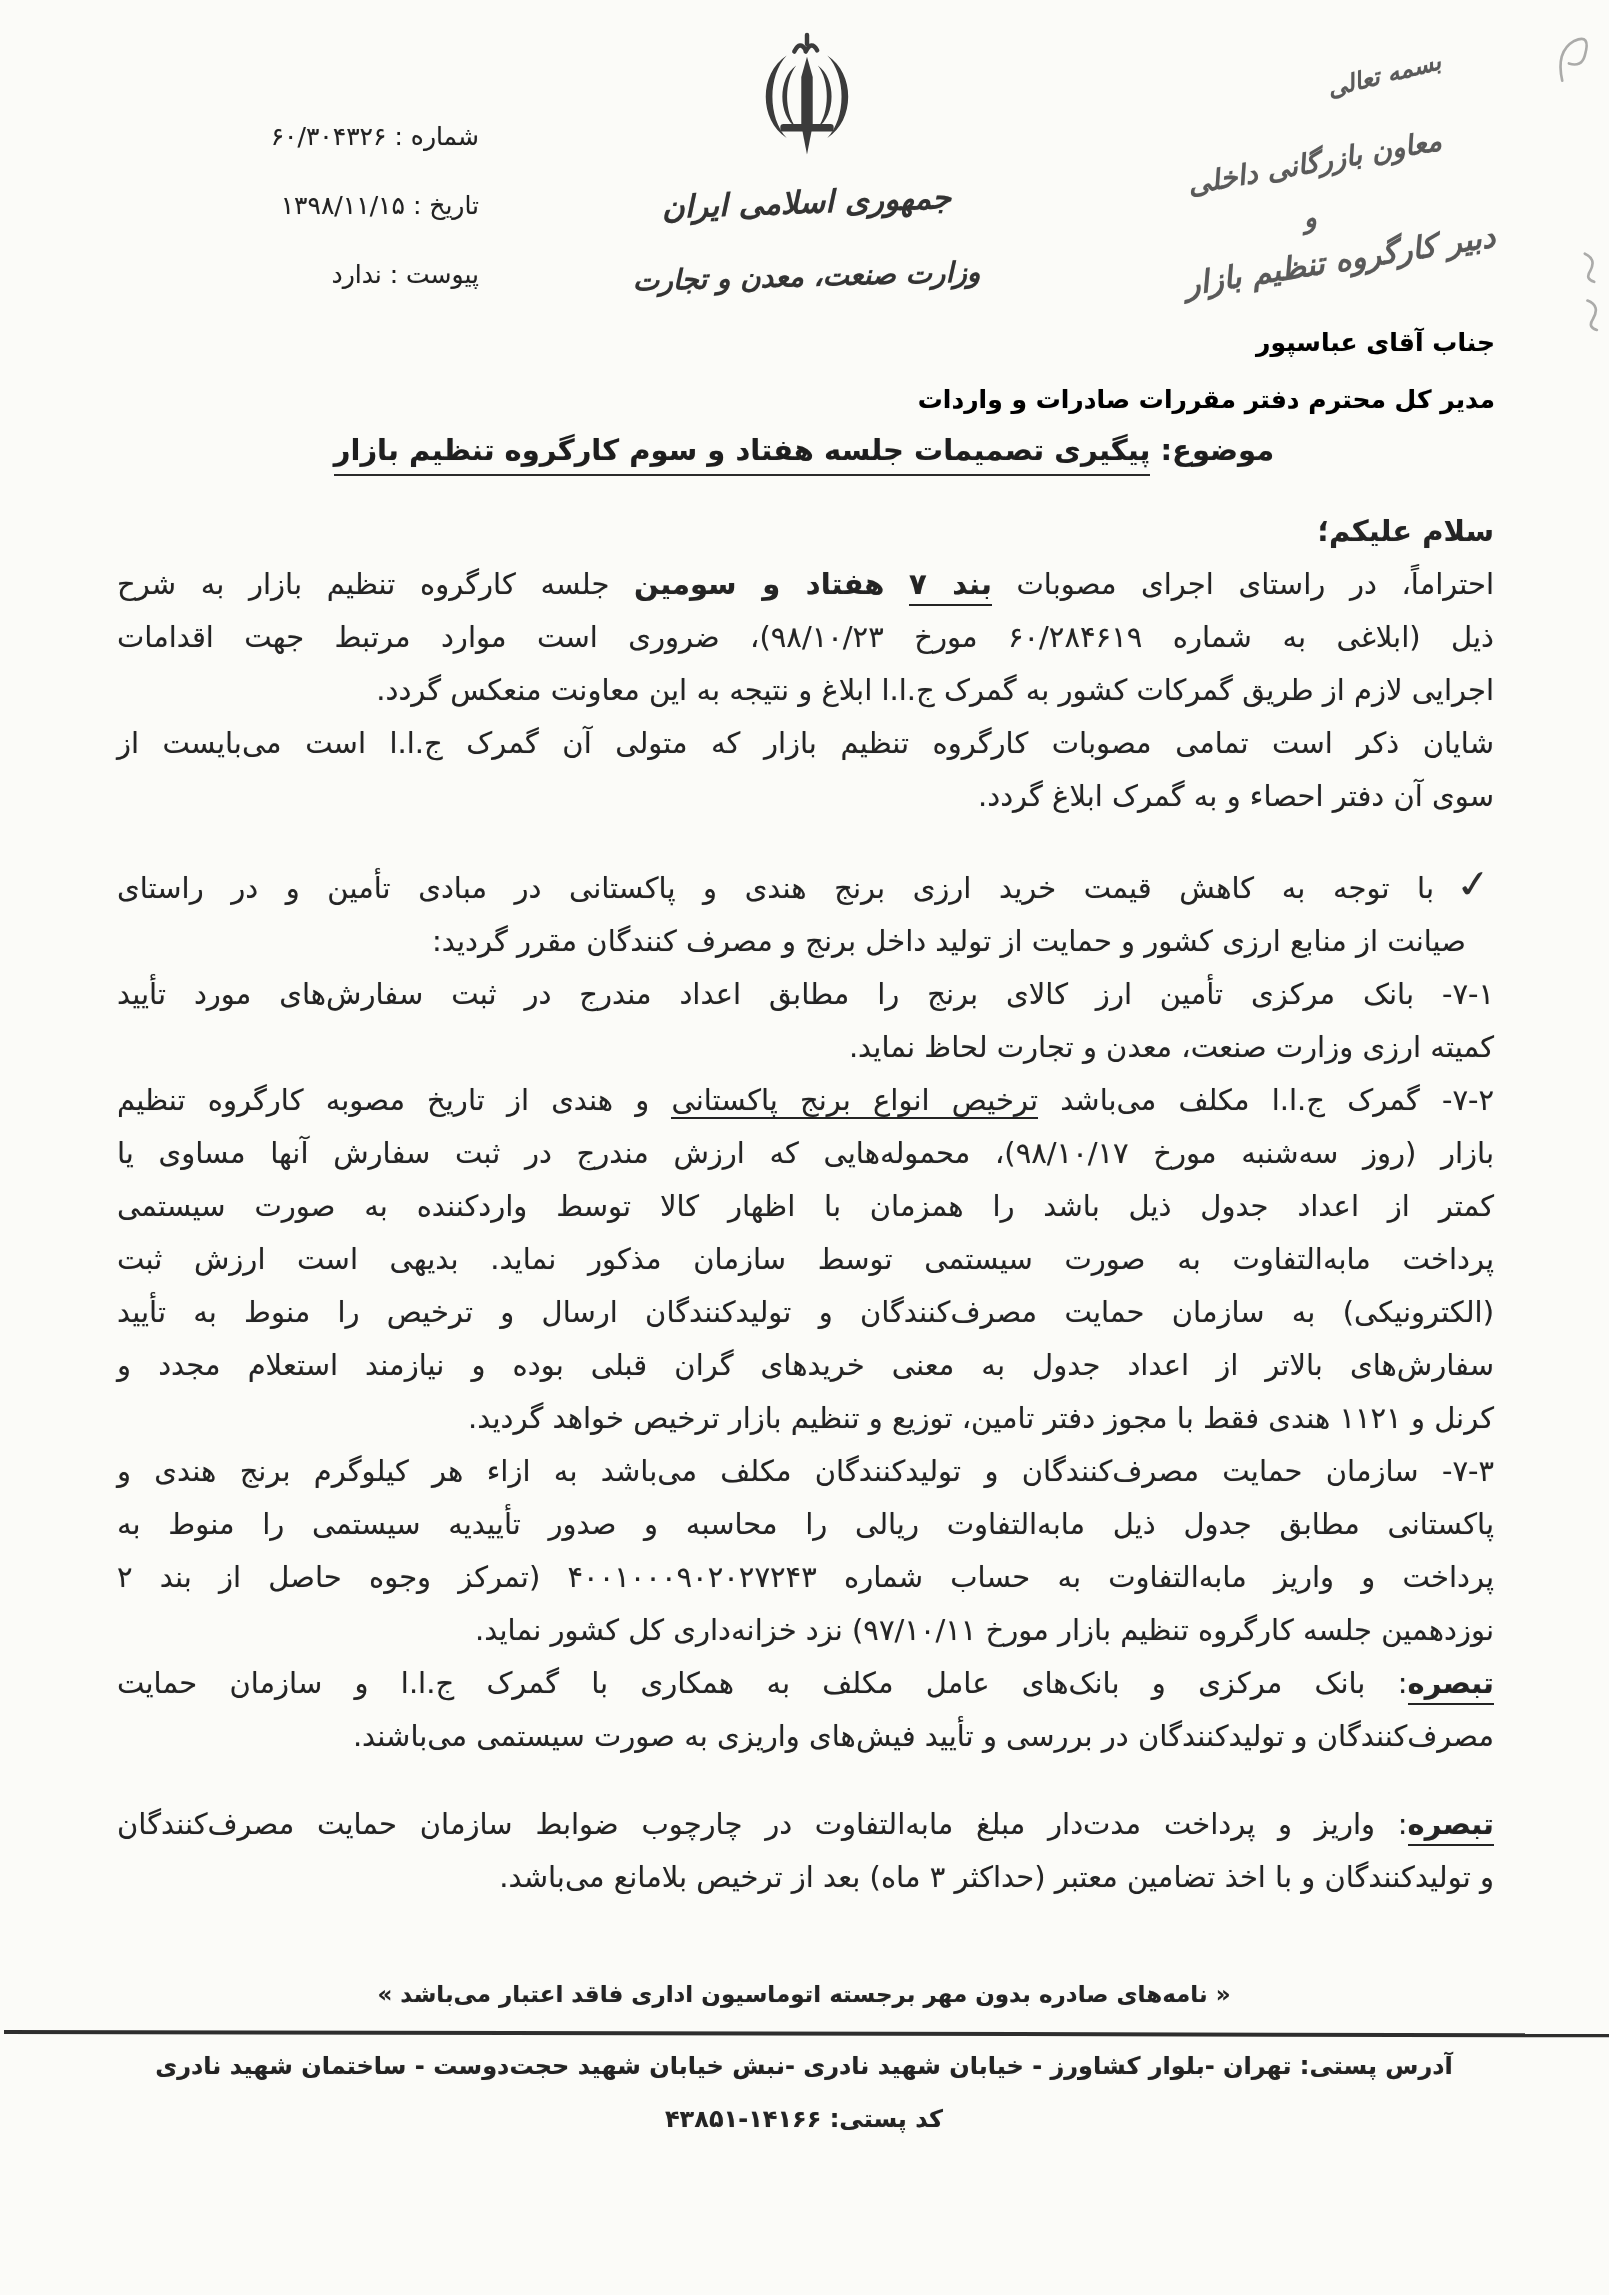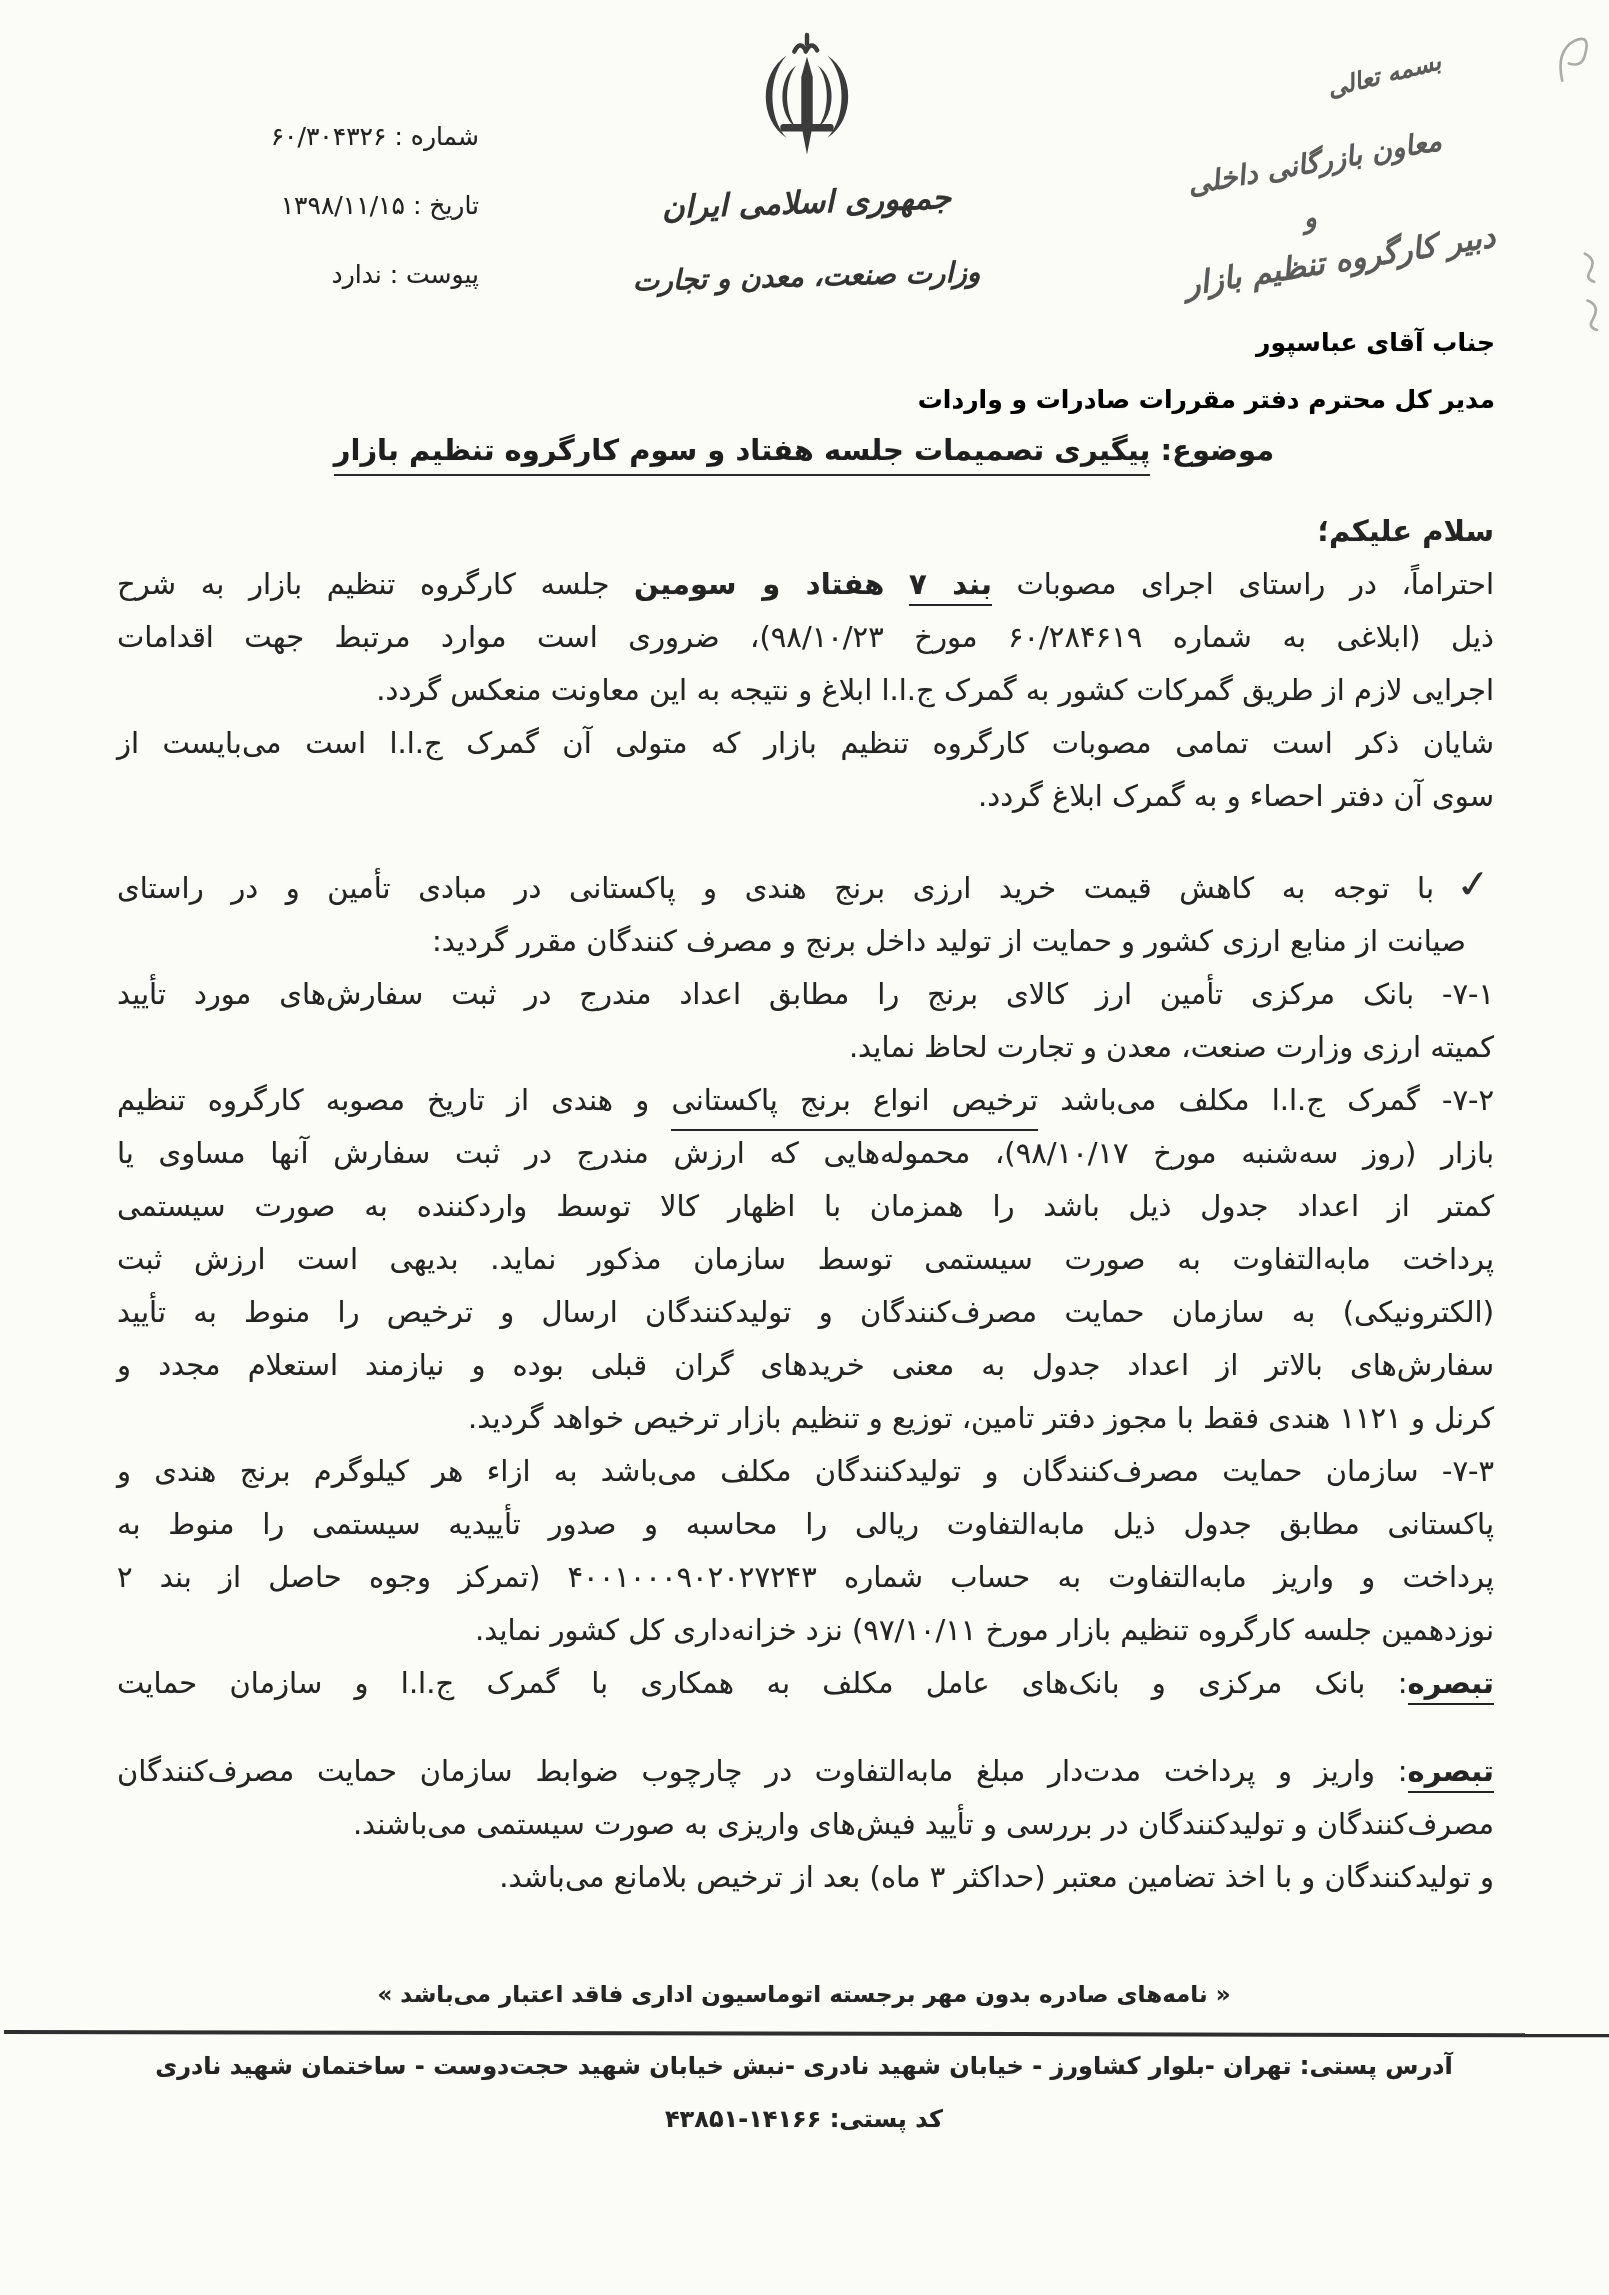--- a/index.html
+++ b/index.html
@@ -54,21 +54,21 @@
   .subject .su{border-bottom:2.7px solid #2b2b2b;padding-bottom:6.7px;}
   
   .body{
     position:absolute;top:505px;right:115px;left:118px;
     font-size:29px;color:#242424;
   }
   .ln{position:relative;line-height:53px;text-align:justify;text-align-last:justify;white-space:normal;}
   .ln.end{text-align:right;text-align-last:right;}
   .bold{font-weight:bold;}
   .b{font-weight:bold;}
-  .u{border-bottom:2px solid currentColor;padding-bottom:12px;}
+  .u{border-bottom:2px solid currentColor;padding-bottom:0;}
   .bu{font-weight:bold;border-bottom:2px solid currentColor;padding-bottom:2.7px;}
   .gap-top{margin-top:39px;}
   .gap-top2{margin-top:35px;}
   .check-line{padding-right:60px;}
   .indent-sm{padding-right:28px;}
   .check{
     position:absolute;right:5.3px;top:-4px;
     font-size:37px;font-weight:bold;color:#2f2f2f;
     transform:rotate(-8deg) scaleX(1.15);
   }
@@ -167,23 +167,23 @@
     <div class="ln"><span>(الکترونیکی) به سازمان حمایت مصرف‌کنندگان و تولیدکنندگان ارسال و ترخیص را منوط به تأیید</span></div>
     <div class="ln"><span>سفارش‌های بالاتر از اعداد جدول به معنی خریدهای گران قبلی بوده و نیازمند استعلام مجدد و</span></div>
     <div class="ln end"><span>کرنل و ۱۱۲۱ هندی فقط با مجوز دفتر تامین، توزیع و تنظیم بازار ترخیص خواهد گردید.</span></div>
 
     <div class="ln"><span>۷-۳- سازمان حمایت مصرف‌کنندگان و تولیدکنندگان مکلف می‌باشد به ازاء هر کیلوگرم برنج هندی و</span></div>
     <div class="ln"><span>پاکستانی مطابق جدول ذیل مابه‌التفاوت ریالی را محاسبه و صدور تأییدیه سیستمی را منوط به</span></div>
     <div class="ln"><span>پرداخت و واریز مابه‌التفاوت به حساب شماره ۴۰۰۱۰۰۰۹۰۲۰۲۷۲۴۳ (تمرکز وجوه حاصل از بند ۲</span></div>
     <div class="ln end"><span>نوزدهمین جلسه کارگروه تنظیم بازار مورخ ۹۷/۱۰/۱۱) نزد خزانه‌داری کل کشور نماید.</span></div>
 
     <div class="ln"><span class="bu">تبصره</span><span>: بانک مرکزی و بانک‌های عامل مکلف به همکاری با گمرک ج.ا.ا و سازمان حمایت</span></div>
+    <div class="ln end"><span>مصرف‌کنندگان و تولیدکنندگان در بررسی و تأیید فیش‌های واریزی به صورت سیستمی می‌باشند.</span></div>
+
     <div class="ln gap-top2"><span class="bu">تبصره</span><span>: واریز و پرداخت مدت‌دار مبلغ مابه‌التفاوت در چارچوب ضوابط سازمان حمایت مصرف‌کنندگان</span></div>
-
-    <div class="ln end"><span>مصرف‌کنندگان و تولیدکنندگان در بررسی و تأیید فیش‌های واریزی به صورت سیستمی می‌باشند.</span></div>
     <div class="ln end"><span>و تولیدکنندگان و با اخذ تضامین معتبر (حداکثر ۳ ماه) بعد از ترخیص بلامانع می‌باشد.</span></div>
   </div>
 
   <div class="f-notice">« نامه‌های صادره بدون مهر برجسته اتوماسیون اداری فاقد اعتبار می‌باشد »</div>
   <div class="f-rule"></div>
   <div class="f-address">آدرس پستی: تهران -بلوار کشاورز - خیابان شهید نادری -نبش خیابان شهید حجت‌دوست - ساختمان شهید نادری</div>
   <div class="f-postal">کد پستی: ۱۴۱۶۶-۴۳۸۵۱</div>
 
 </div>
 

